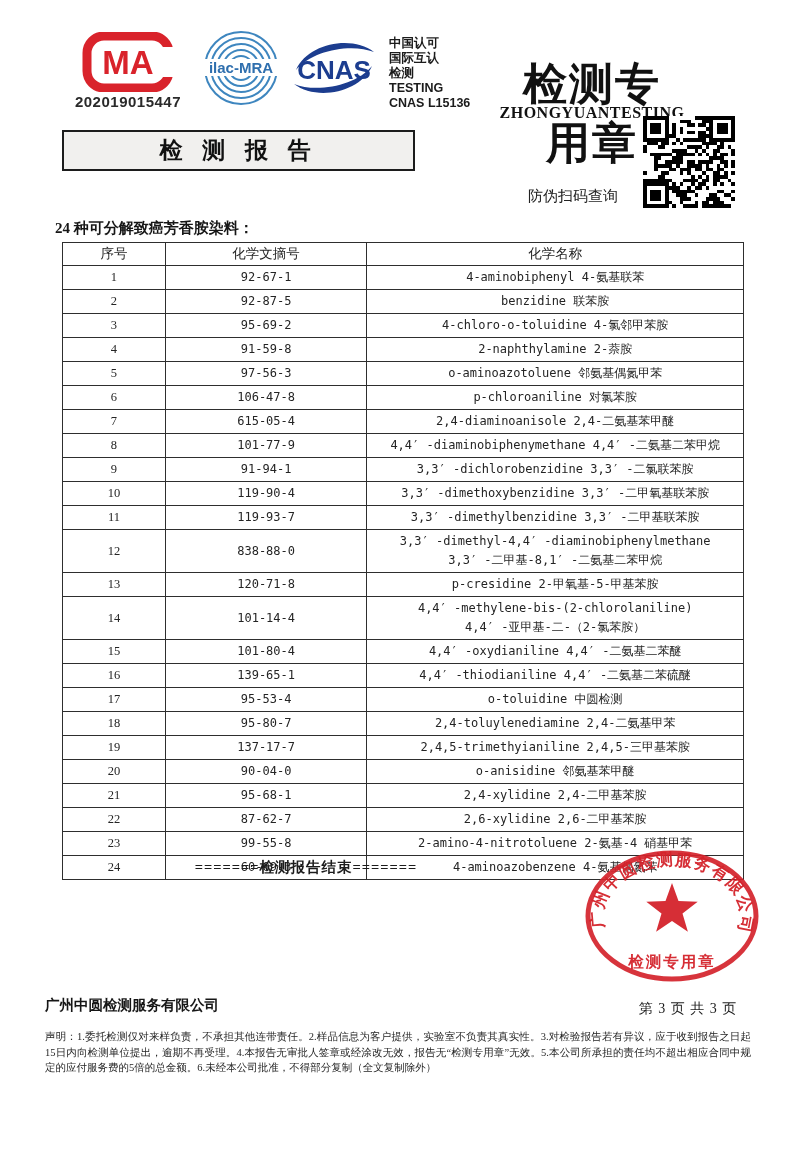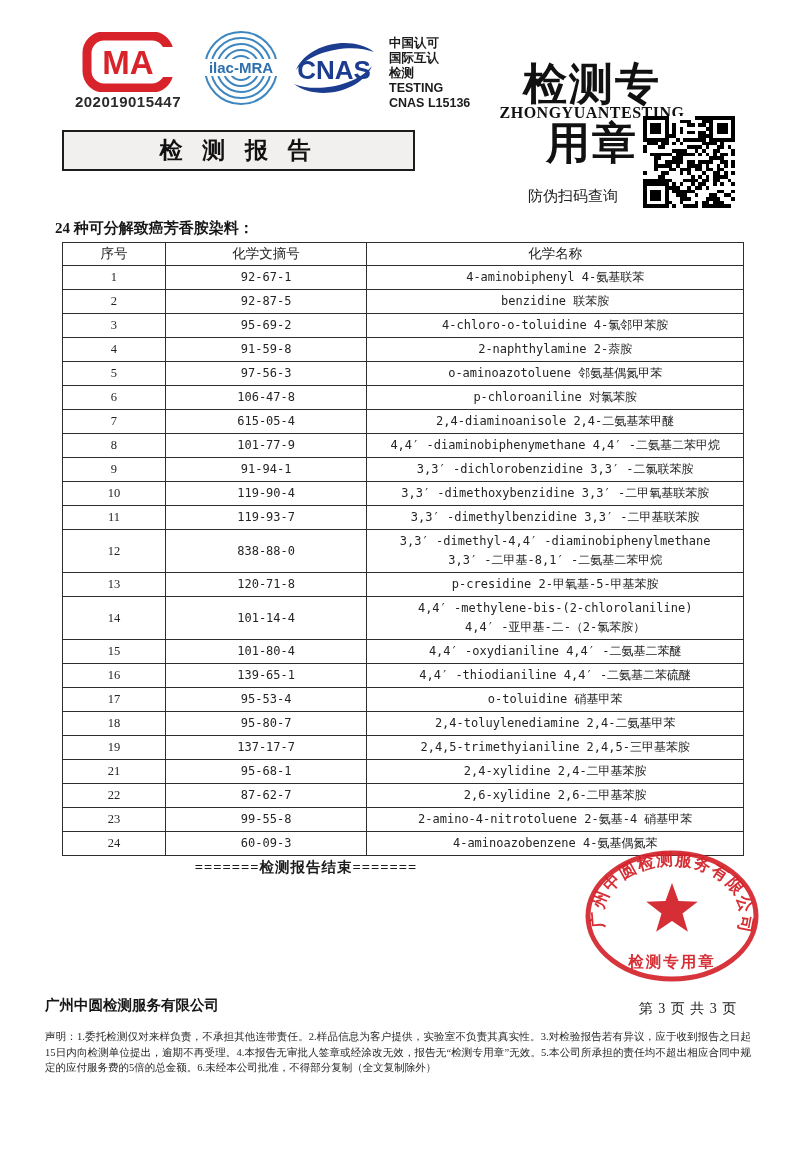--- a/index.html
+++ b/index.html
@@ -572,35 +572,42 @@
           <td>16</td>
           <td class="cas">139-65-1</td>
           <td class="chem">
             <div>4,4′ -thiodianiline 4,4′ -二氨基二苯硫醚</div>
           </td>
         </tr>
         <tr>
           <td>17</td>
           <td class="cas">95-53-4</td>
           <td class="chem">
-            <div>o-toluidine 硝基甲苯</div>
+            <div>o-toluidine 中圆检测</div>
           </td>
         </tr>
         <tr>
           <td>18</td>
           <td class="cas">95-80-7</td>
           <td class="chem">
             <div>2,4-toluylenediamine 2,4-二氨基甲苯</div>
           </td>
         </tr>
         <tr>
           <td>19</td>
           <td class="cas">137-17-7</td>
           <td class="chem">
             <div>2,4,5-trimethyianiline 2,4,5-三甲基苯胺</div>
+          </td>
+        </tr>
+        <tr>
+          <td>20</td>
+          <td class="cas">90-04-0</td>
+          <td class="chem">
+            <div>o-anisidine 邻氨基苯甲醚</div>
           </td>
         </tr>
         <tr>
           <td>21</td>
           <td class="cas">95-68-1</td>
           <td class="chem">
             <div>2,4-xylidine 2,4-二甲基苯胺</div>
           </td>
         </tr>
         <tr>

